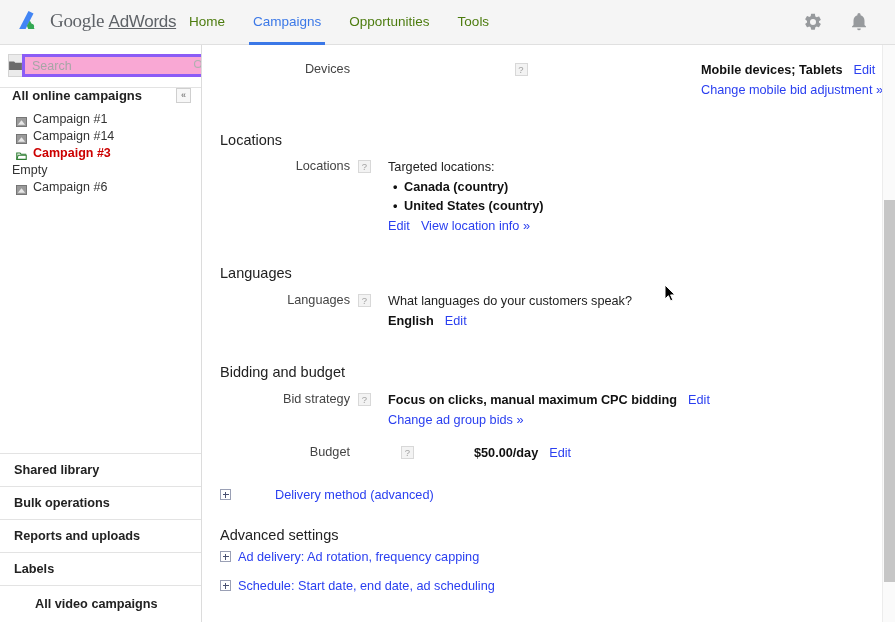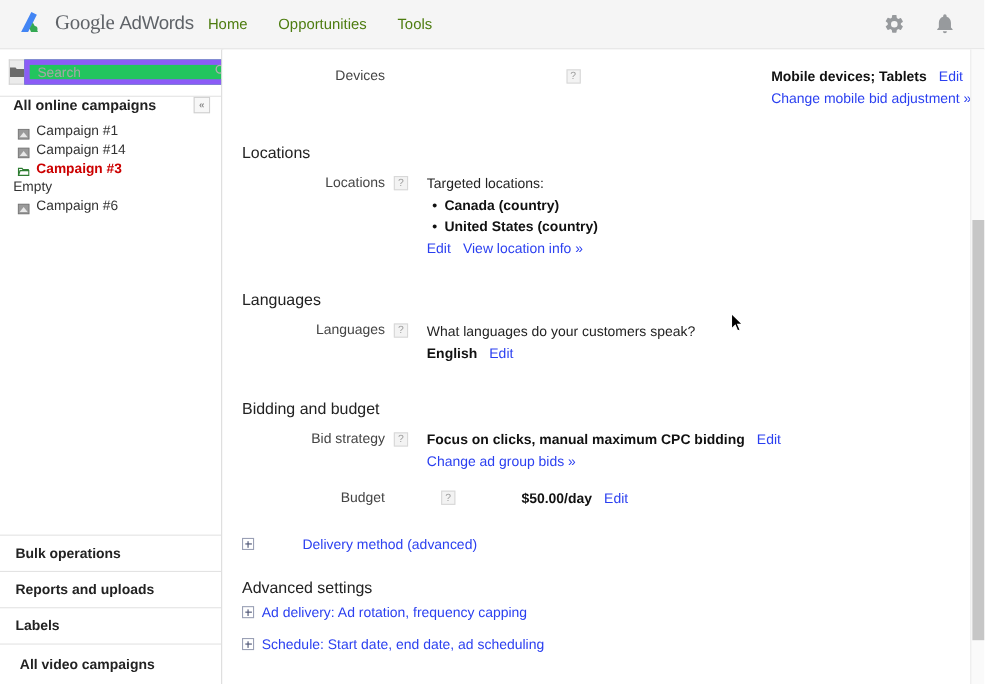--- a/index.html
+++ b/index.html
@@ -24,21 +24,21 @@
     display: flex; align-items: center; gap: 8px;
   }
   .logo-mark { width: 26px; height: 26px; position: relative; }
   .logo-text {
     font-family: "Liberation Serif", serif;
     font-size: 19px; color: #5f6368; letter-spacing: -0.3px;
     white-space: nowrap;
   }
   .logo-text .adw {
     font-family: "Liberation Sans", sans-serif;
-    font-size: 17px; color: #5f6368;
+    font-size: 17px; color: #5f6368; text-decoration: underline;
   }
 
   .nav { position: absolute; left: 175px; top: 0; height: 45px; display: flex; align-items: flex-start; }
   .nav-item {
     position: relative;
     padding: 14px 14px 0 14px;
     height: 45px;
     font-size: 13.5px;
     color: #4d7c0f;
     cursor: pointer;
@@ -63,21 +63,21 @@
   }
   .search-row {
     display: flex; align-items: stretch;
     margin: 9px 8px 0 8px; height: 23px;
   }
   .folder-btn {
     width: 26px; background: #ebebeb; border: 1px solid #d4d4d4; border-right: none;
     display: flex; align-items: center; justify-content: center; cursor: pointer;
   }
   .search-box {
-    flex: 1; border: 5px solid #8b5cf6; background: #22c55e;
+    flex: 1; border: 3px solid #8b5cf6; background: #f9a8d4;
     display: flex; align-items: center; padding: 0 5px 0 7px;
   }
   .search-box input {
     flex: 1; border: none; outline: none; font-size: 12.5px;
     color: #333; font-family: "Liberation Sans", sans-serif; background: transparent;
     padding: 0; height: 19px;
   }
   .search-box input::placeholder { color: #a6a6a6; }
   .sep-line { position: absolute; left: 0; right: 0; top: 42px; height: 1px; background: #e3e3e3; }
 
@@ -102,21 +102,21 @@
   .camp-item.plain { padding-left: 12px; color: #333; }
   .camp-icon { width: 11px; height: 10px; flex: none; }
 
   .bottom-links { position: absolute; left: 0; bottom: 0; width: 201px; }
   .blink {
     border-top: 1px solid #e3e3e3;
     padding: 9px 0 9px 14px;
     font-size: 12.7px; font-weight: bold; color: #222; cursor: pointer;
     background: #fff;
   }
-  .blink.spaced { padding-left: 18px; padding-top: 11px; padding-bottom: 11px; }
+  .blink.spaced { padding-left: 35px; padding-top: 11px; padding-bottom: 11px; }
 
   
   .main {
     position: absolute; left: 203px; top: 45px; width: 680px; height: 577px;
     background: #fff; overflow: hidden;
   }
   .section-title {
     font-size: 14.5px; color: #222; margin: 0 0 7px 17px; font-weight: normal;
   }
   .row { display: flex; align-items: flex-start; margin-bottom: 0; }
@@ -182,20 +182,21 @@
           <path d="M12.5 3 L3.2 21 L9.6 21 L17.5 5.5 Z" fill="#4285f4"></path>
           <path d="M13.8 12.5 L18.6 21 L12.2 21 L10.9 17.8 Z" fill="#34a853"></path>
           <circle cx="15.4" cy="18.4" r="2.7" fill="#34a853"></circle>
         </svg>
       </span>
       <span class="logo-text"><span>Google</span> <span class="adw">AdWords</span></span>
     </div>
 
     <div class="nav">
       <div class="nav-item">Home</div>
+      <div class="nav-item active">Campaigns</div>
       <div class="nav-item">Opportunities</div>
       <div class="nav-item">Tools</div>
     </div>
 
     <div class="hdr-icons">
       <span class="hdr-icon">
         <svg width="20" height="20" viewBox="0 0 24 24" fill="#5f6368">
           <path d="M19.14 12.94a7.07 7.07 0 0 0 .06-.94 7.07 7.07 0 0 0-.06-.94l2.03-1.58a.5.5 0 0 0 .12-.62l-1.92-3.32a.5.5 0 0 0-.6-.22l-2.39.96a7.1 7.1 0 0 0-1.63-.94l-.36-2.54A.5.5 0 0 0 13.9 2h-3.8a.5.5 0 0 0-.49.42l-.36 2.54c-.59.24-1.13.56-1.63.94l-2.39-.96a.5.5 0 0 0-.6.22L2.71 8.48a.5.5 0 0 0 .12.62l2.03 1.58c-.04.31-.06.63-.06.94s.2.63.06.94l-2.03 1.58a.5.5 0 0 0-.12.62l1.92 3.32c.12.22.38.3.6.22l2.39-.96c.5.38 1.04.7 1.63.94l.36 2.54c.4.24.25.42.49.42h3.8a.5.5 0 0 0 .49-.42l.36-2.54c.59-.24 1.13-.56 1.63-.94l2.39.96c.22.08.48 0 .6-.22l1.92-3.32a.5.5 0 0 0-.12-.62l-2.03-1.58zM12 15.6A3.6 3.6 0 1 1 15.6 12 3.6 3.6 0 0 1 12 15.6z"></path>
         </svg>
       </span>
@@ -267,20 +268,21 @@
           <svg width="11" height="10" viewBox="0 0 12 11" fill="#8a8a8a">
               <rect x="0.5" y="0.5" width="11" height="10" fill="#9a9a9a" stroke="#6e6e6e"></rect>
               <path d="M2 8.5 L6 3.5 L10 8.5 Z" fill="#e8e8e8"></path>
             </svg>
         </span>
         <span>Campaign #6</span>
       </div>
     </div>
 
     <div class="bottom-links">
+      <div class="blink">Shared library</div>
       <div class="blink">Bulk operations</div>
       <div class="blink">Reports and uploads</div>
       <div class="blink">Labels</div>
       <div class="blink spaced">All video campaigns</div>
     </div>
   </div>
 
   <div class="main">
 
     <div class="row" style="margin-top:16px;justify-content:space-between;">

